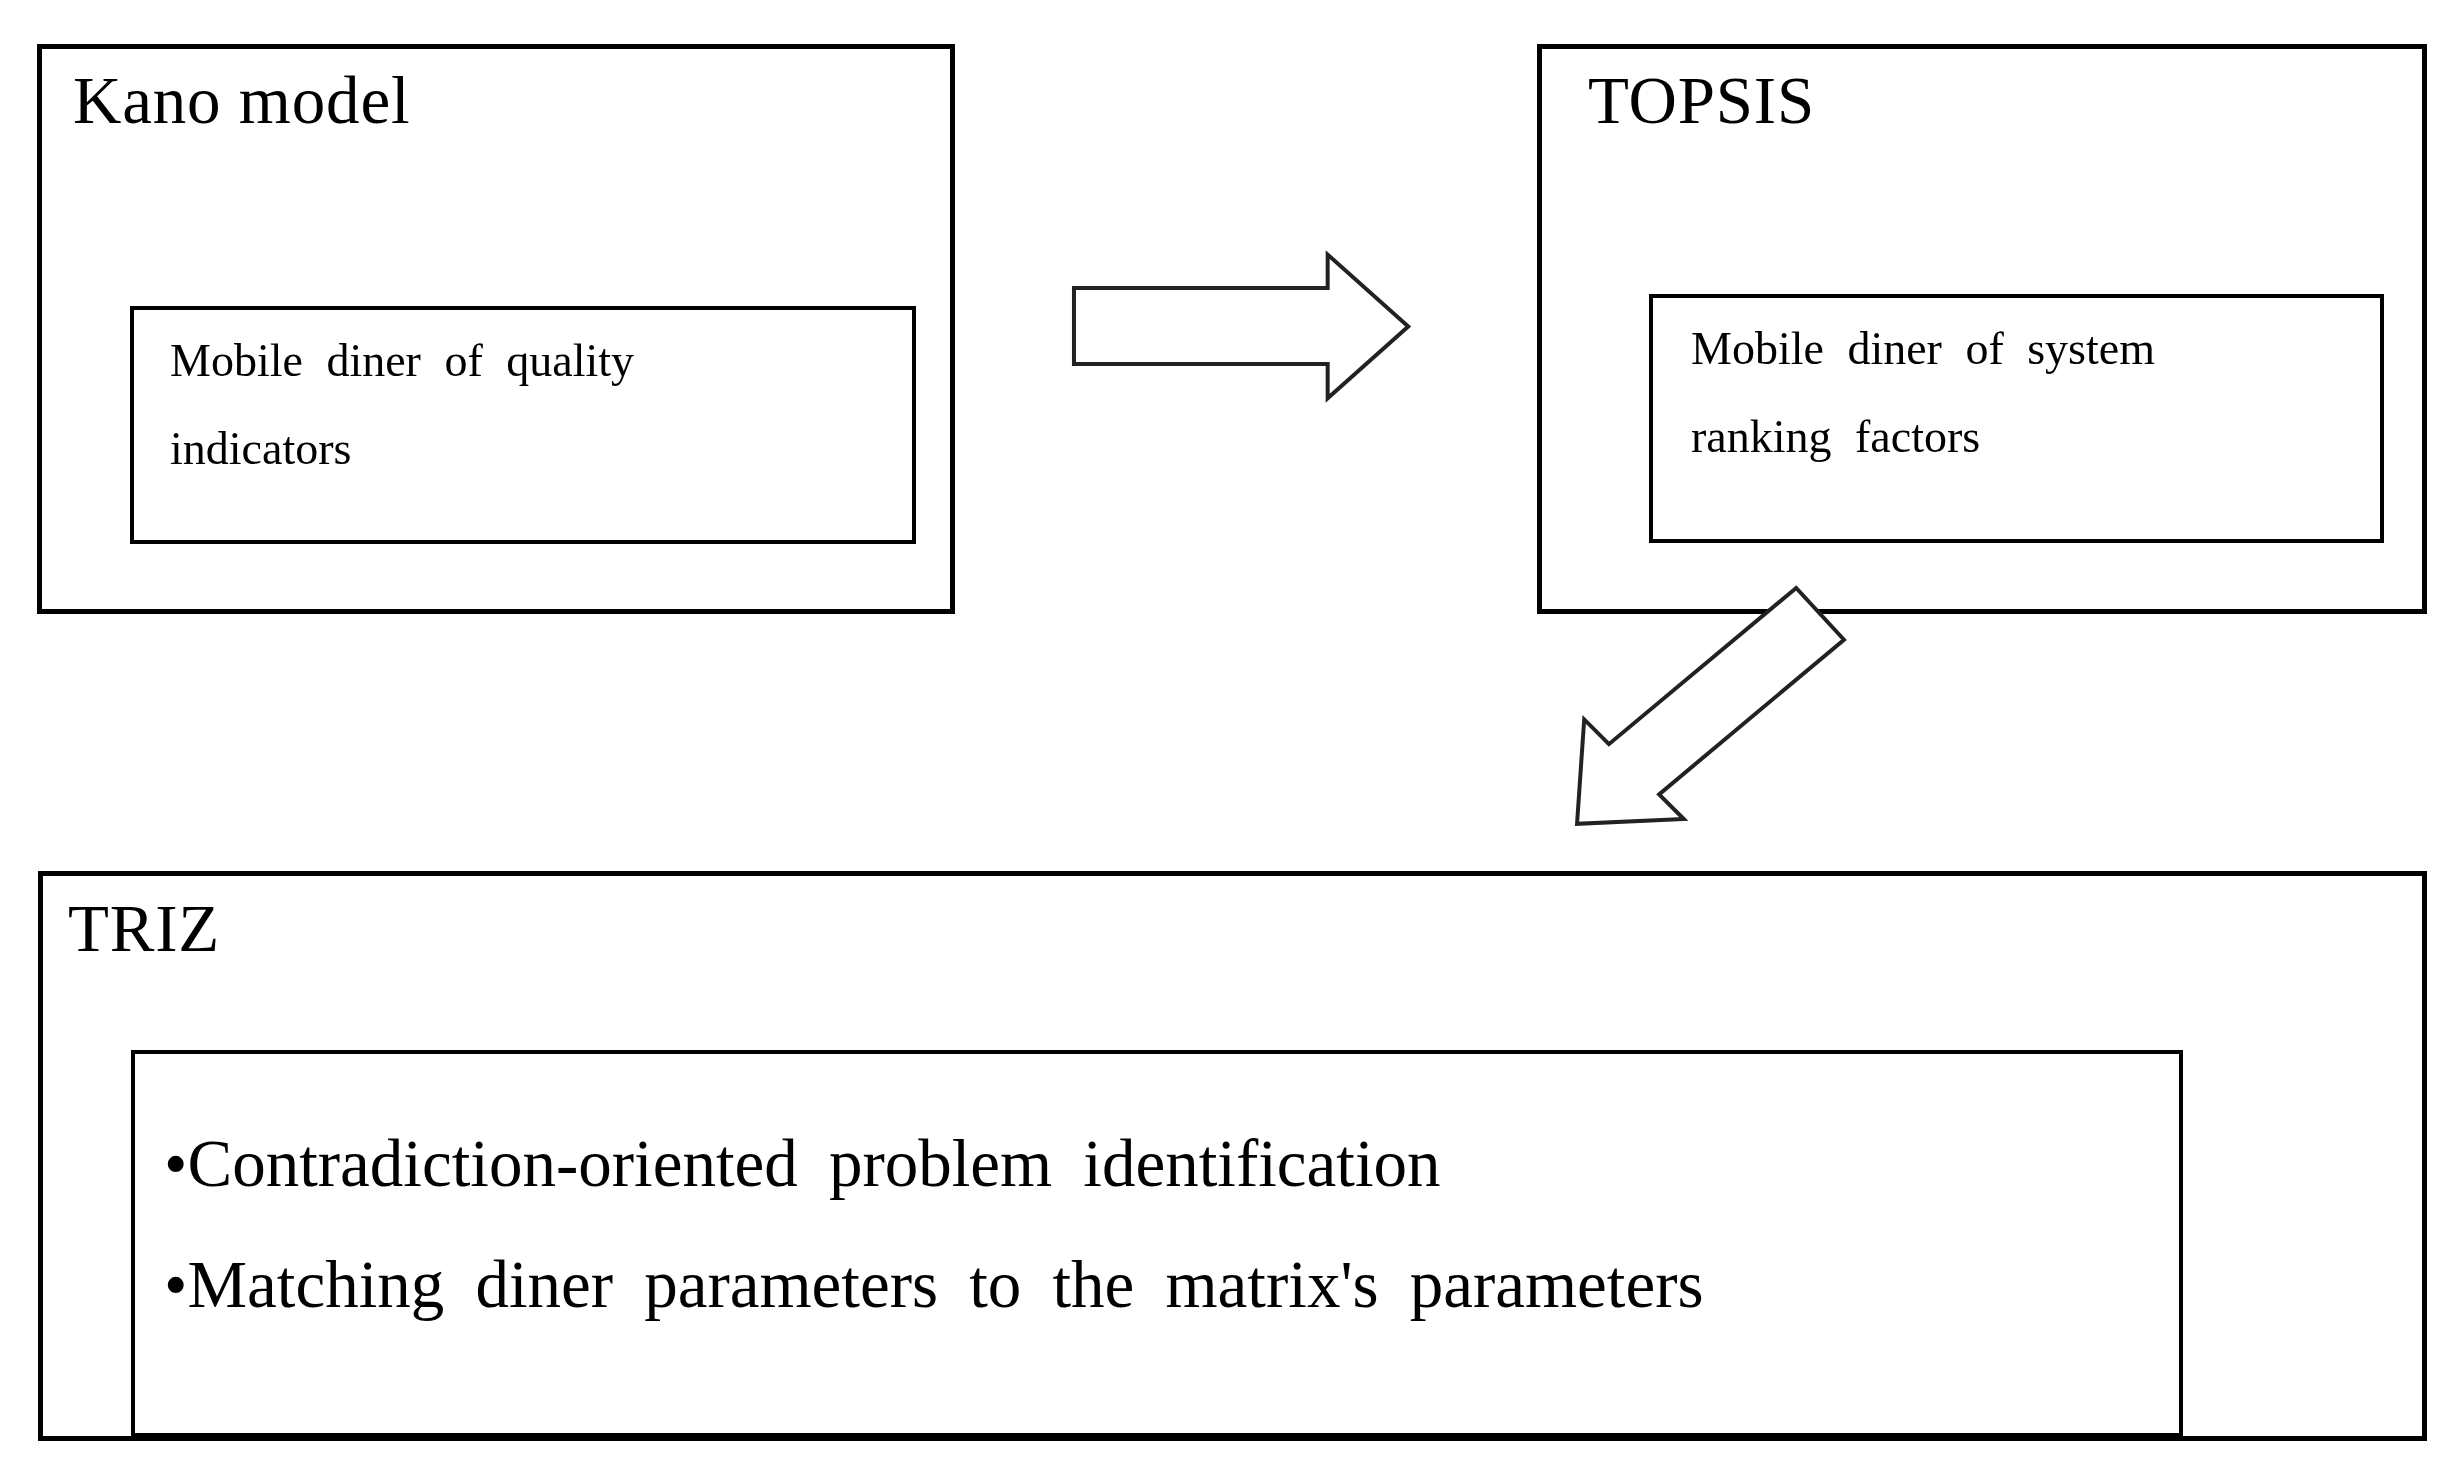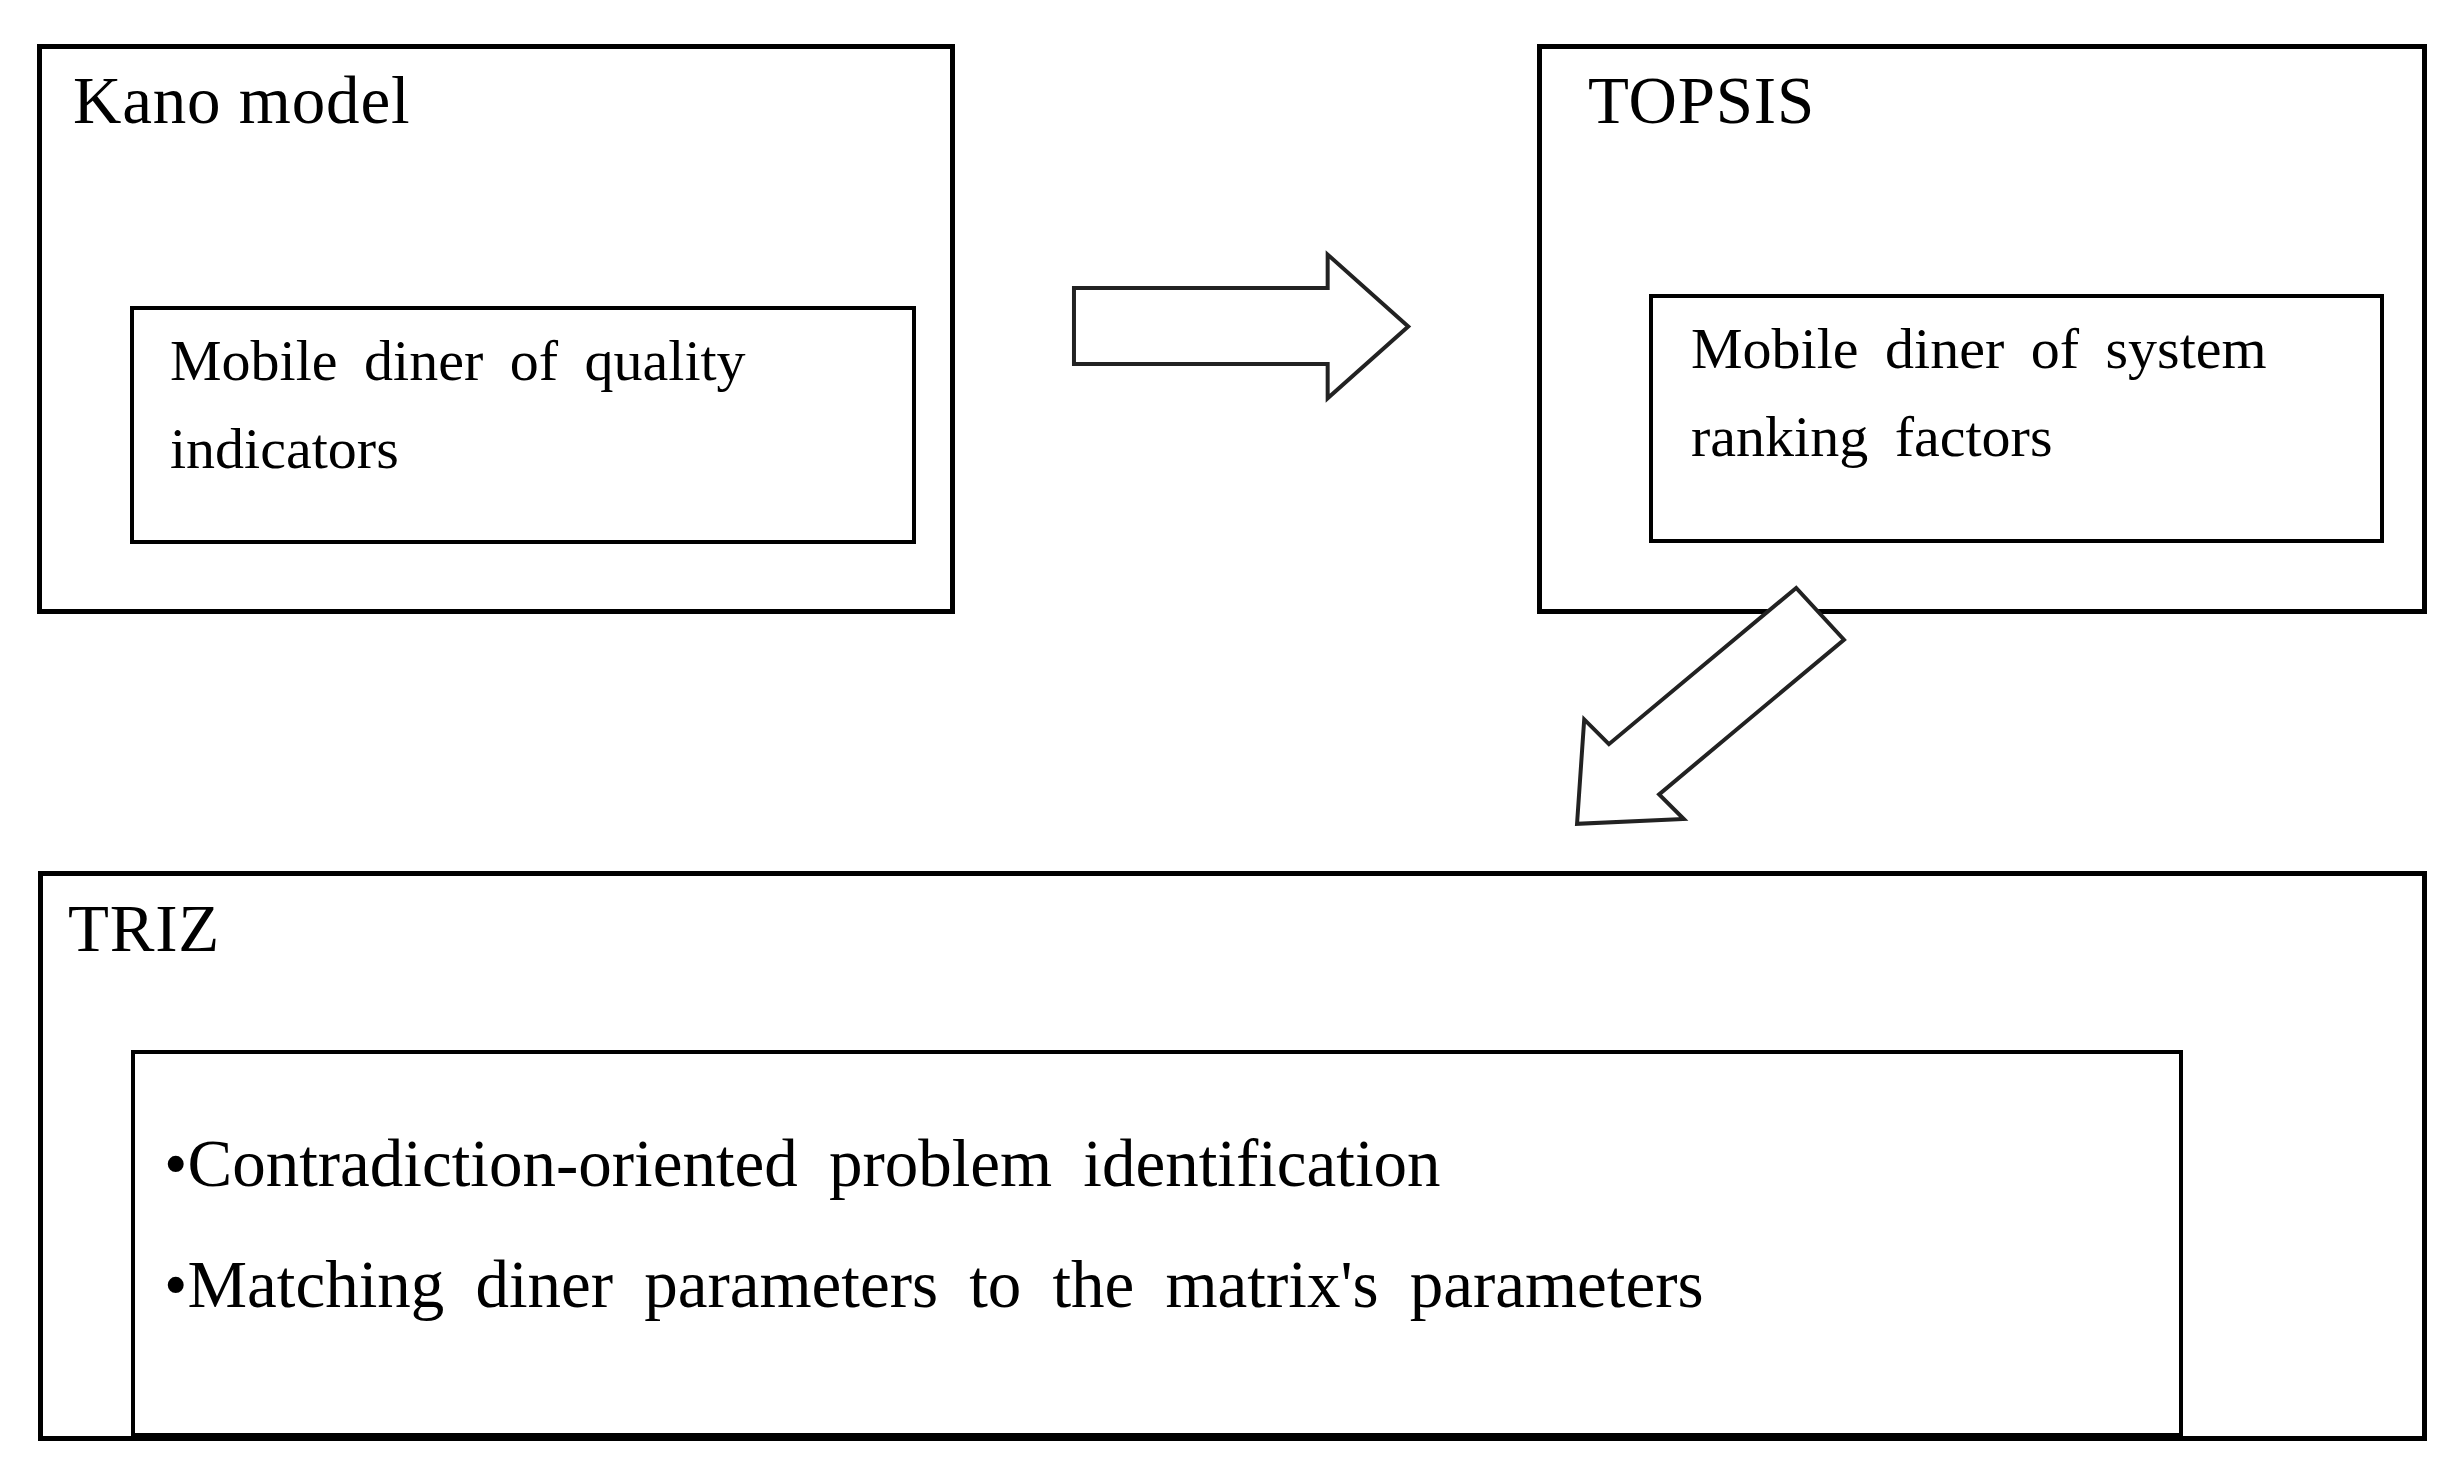--- a/index.html
+++ b/index.html
@@ -30,21 +30,21 @@
   }
   .box-label {
     position: absolute;
     font-size: 67px;
     line-height: 88px;
     white-space: nowrap;
     letter-spacing: 0.8px;
   }
   .content-text {
     position: absolute;
-    font-size: 58px;
+    font-size: 46px;
     line-height: 88px;
     word-spacing: 12px;
     white-space: nowrap;
   }
   .content-text .line {
     display: block;
   }
   .bullet-list {
     position: absolute;
     font-size: 67px;

